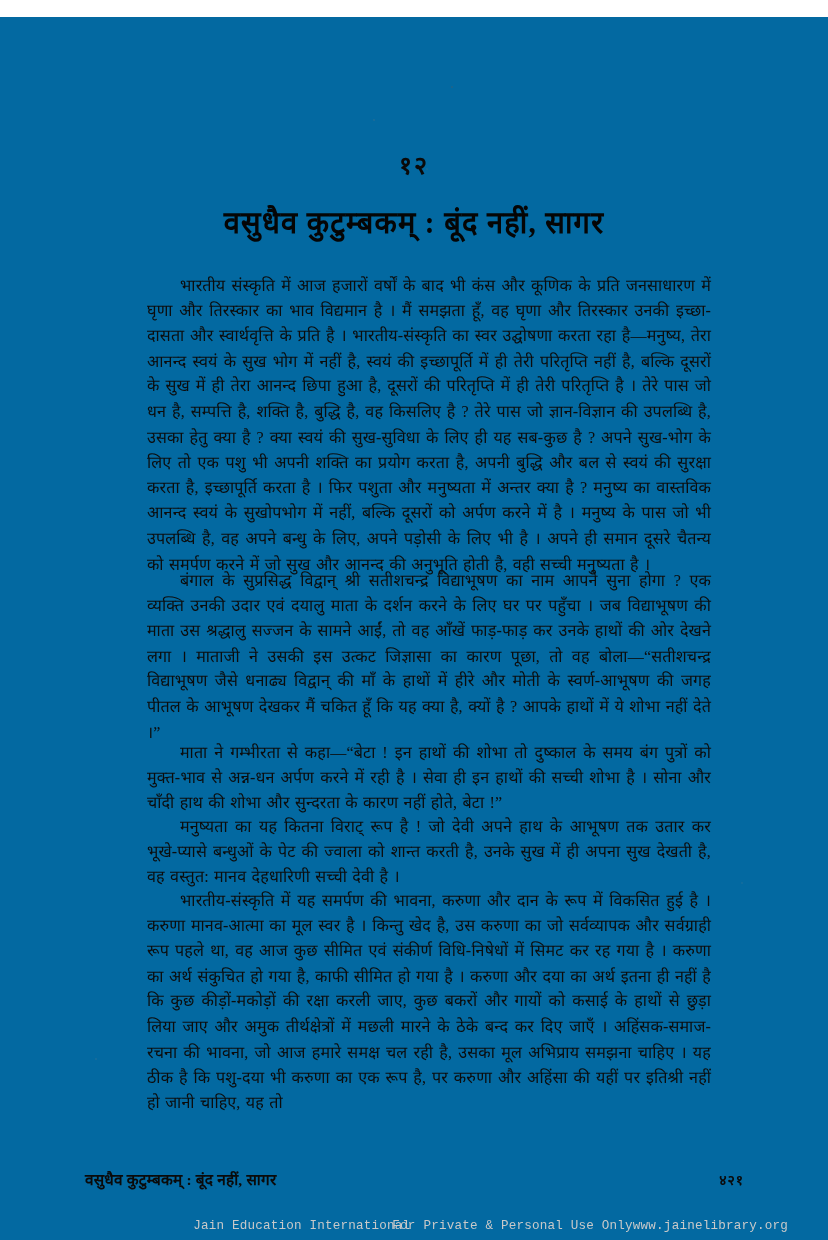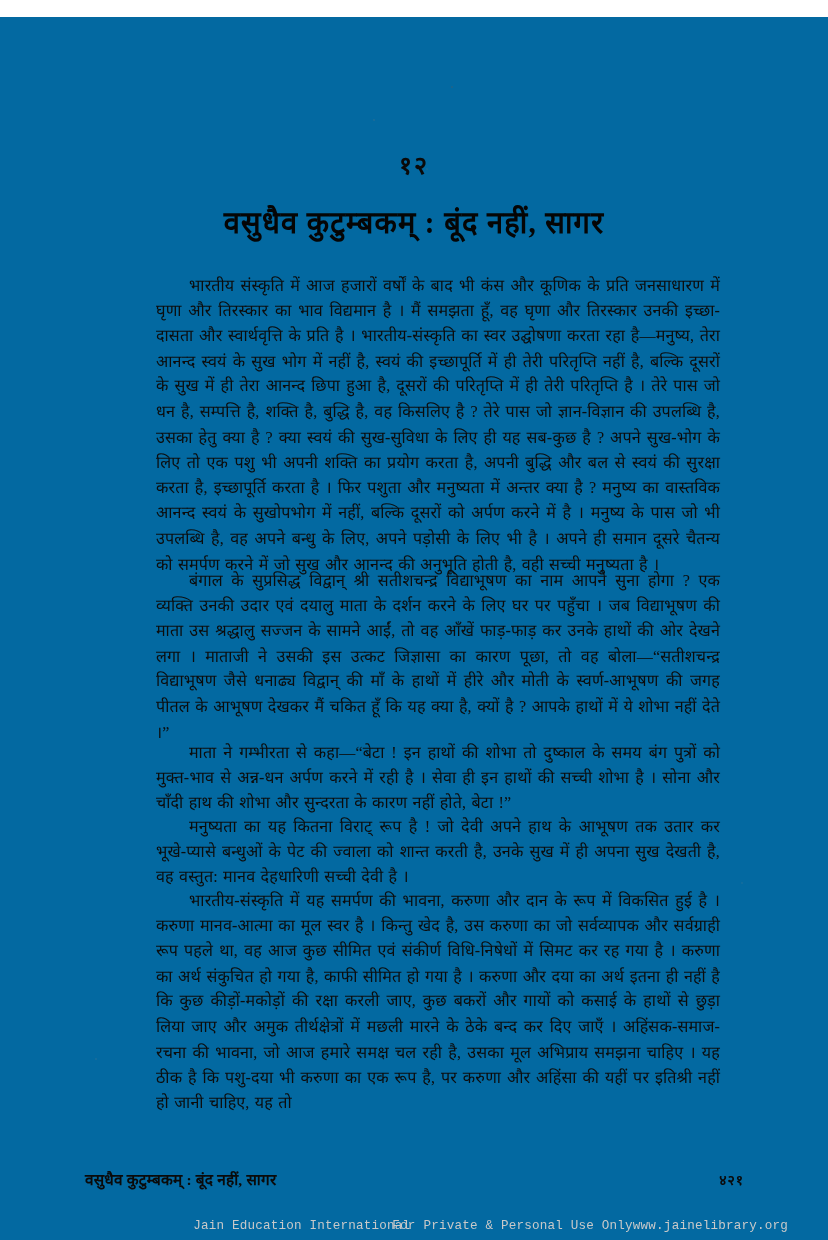--- a/index.html
+++ b/index.html
@@ -52,21 +52,21 @@
     line-height: 1.2;
     color: #050505;
     font-weight: 700;
     letter-spacing: 1.2px;
     margin-top: 27px;
     transform: scaleY(1.06);
   }
 
   .body-block {
     position: absolute;
-    left: 156px;
+    left: 147px;
     top: 256px;
     width: 564px;
   }
 
   .para {
     margin: 0;
     text-align: justify;
     text-align-last: left;
     font-size: 16.1px;
     line-height: 24.6px;

